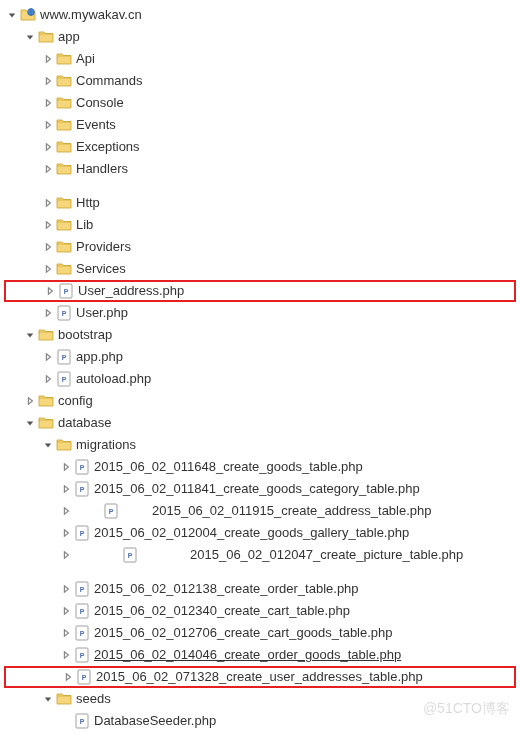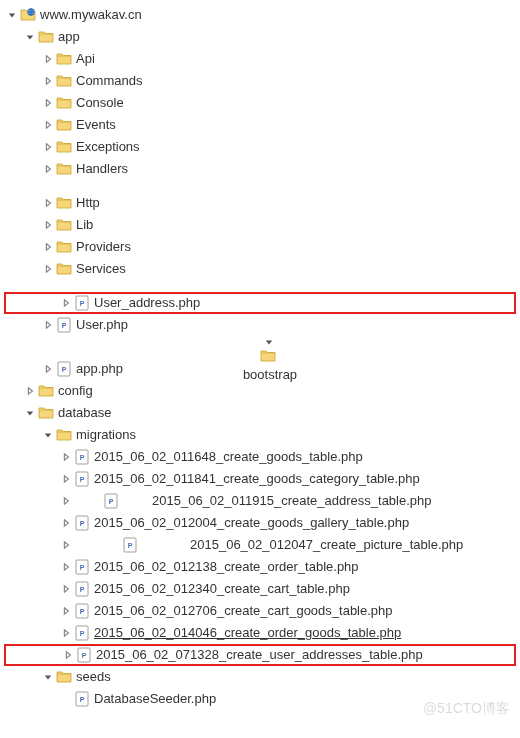--- a/index.html
+++ b/index.html
@@ -244,21 +244,21 @@
                 <span class="icon">
                   <svg viewBox="0 0 16 16">
                     <path d="M1 3 L6 3 L7.5 4.5 L15 4.5 L15 13 L1 13 Z" fill="#f5d67b" stroke="#c9a227" stroke-width="0.8"></path>
                     <path d="M1 5 L15 5" stroke="#c9a227" stroke-width="0.6"></path>
                   </svg>
                 </span>
                 <span class="label">Services</span>
               </div>
             </div>
             <div class="node">
-              <div class="row highlight-box" style="padding-left: 54px; margin-top: 12px;">
+              <div class="row highlight-box" style="padding-left: 38px;">
                 <span class="toggle">
                   <svg viewBox="0 0 10 10">
                     <path d="M3 1 L8 5 L3 9 Z" fill="none" stroke="#888" stroke-width="1.5"></path>
                   </svg>
                 </span>
                 <span class="icon">
                   <svg viewBox="0 0 16 16">
                     <rect x="2" y="1" width="12" height="14" rx="1" fill="#fff" stroke="#888" stroke-width="0.8"></rect>
                     <text x="8" y="11" font-size="7" text-anchor="middle" fill="#4a6db5" font-weight="bold">P</text>
                   </svg>
@@ -278,21 +278,21 @@
                     <rect x="2" y="1" width="12" height="14" rx="1" fill="#fff" stroke="#888" stroke-width="0.8"></rect>
                     <text x="8" y="11" font-size="7" text-anchor="middle" fill="#4a6db5" font-weight="bold">P</text>
                   </svg>
                 </span>
                 <span class="label">User.php</span>
               </div>
             </div>
           </div>
         </div>
         <div class="node">
-          <div class="row" style="padding-left: 20px; flex-direction: column;">
+          <div class="row" style="padding-left: 20px;">
             <span class="toggle">
               <svg viewBox="0 0 10 10">
                 <path d="M1 3 L9 3 L5 8 Z" fill="#555"></path>
               </svg>
             </span>
             <span class="icon">
               <svg viewBox="0 0 16 16">
                 <path d="M1 3 L6 3 L7.5 4.5 L15 4.5 L15 13 L1 13 Z" fill="#f5d67b" stroke="#c9a227" stroke-width="0.8"></path>
                 <path d="M1 5 L15 5" stroke="#c9a227" stroke-width="0.6"></path>
               </svg>
@@ -307,20 +307,36 @@
                     <path d="M3 1 L8 5 L3 9 Z" fill="none" stroke="#888" stroke-width="1.5"></path>
                   </svg>
                 </span>
                 <span class="icon">
                   <svg viewBox="0 0 16 16">
                     <rect x="2" y="1" width="12" height="14" rx="1" fill="#fff" stroke="#888" stroke-width="0.8"></rect>
                     <text x="8" y="11" font-size="7" text-anchor="middle" fill="#4a6db5" font-weight="bold">P</text>
                   </svg>
                 </span>
                 <span class="label">app.php</span>
+              </div>
+            </div>
+            <div class="node">
+              <div class="row" style="padding-left: 38px;">
+                <span class="toggle">
+                  <svg viewBox="0 0 10 10">
+                    <path d="M3 1 L8 5 L3 9 Z" fill="none" stroke="#888" stroke-width="1.5"></path>
+                  </svg>
+                </span>
+                <span class="icon">
+                  <svg viewBox="0 0 16 16">
+                    <rect x="2" y="1" width="12" height="14" rx="1" fill="#fff" stroke="#888" stroke-width="0.8"></rect>
+                    <text x="8" y="11" font-size="7" text-anchor="middle" fill="#4a6db5" font-weight="bold">P</text>
+                  </svg>
+                </span>
+                <span class="label">autoload.php</span>
               </div>
             </div>
           </div>
         </div>
         <div class="node">
           <div class="row" style="padding-left: 20px;">
             <span class="toggle">
               <svg viewBox="0 0 10 10">
                 <path d="M3 1 L8 5 L3 9 Z" fill="none" stroke="#888" stroke-width="1.5"></path>
               </svg>
@@ -440,21 +456,21 @@
                     <span class="icon">
                       <svg viewBox="0 0 16 16">
                         <rect x="2" y="1" width="12" height="14" rx="1" fill="#fff" stroke="#888" stroke-width="0.8"></rect>
                         <text x="8" y="11" font-size="7" text-anchor="middle" fill="#4a6db5" font-weight="bold">P</text>
                       </svg>
                     </span>
                     <span class="label">2015_06_02_012047_create_picture_table.php</span>
                   </div>
                 </div>
                 <div class="node">
-                  <div class="row" style="padding-left: 56px;">
+                  <div class="row" style="padding-left: 56px; margin-top: 12px;">
                     <span class="toggle">
                       <svg viewBox="0 0 10 10">
                         <path d="M3 1 L8 5 L3 9 Z" fill="none" stroke="#888" stroke-width="1.5"></path>
                       </svg>
                     </span>
                     <span class="icon">
                       <svg viewBox="0 0 16 16">
                         <rect x="2" y="1" width="12" height="14" rx="1" fill="#fff" stroke="#888" stroke-width="0.8"></rect>
                         <text x="8" y="11" font-size="7" text-anchor="middle" fill="#4a6db5" font-weight="bold">P</text>
                       </svg>

